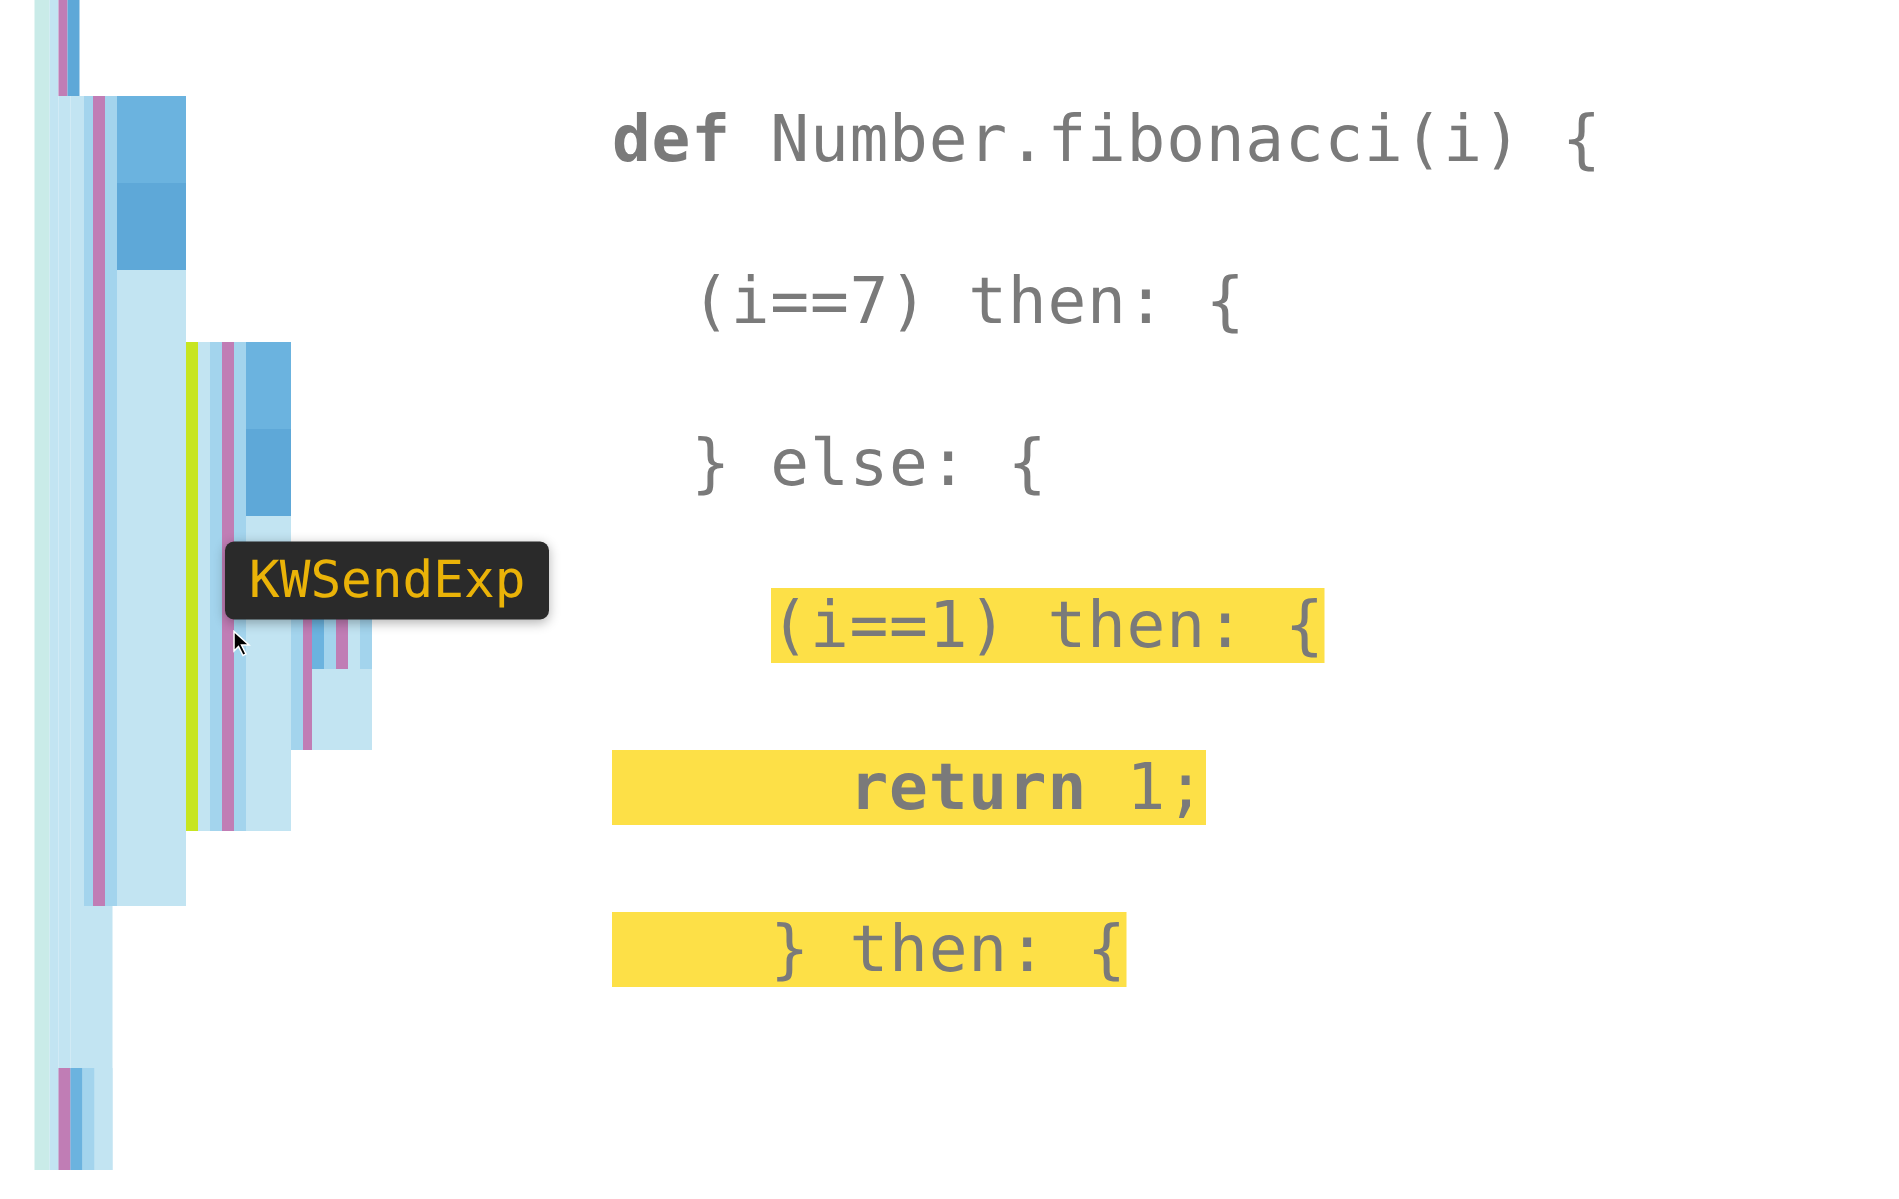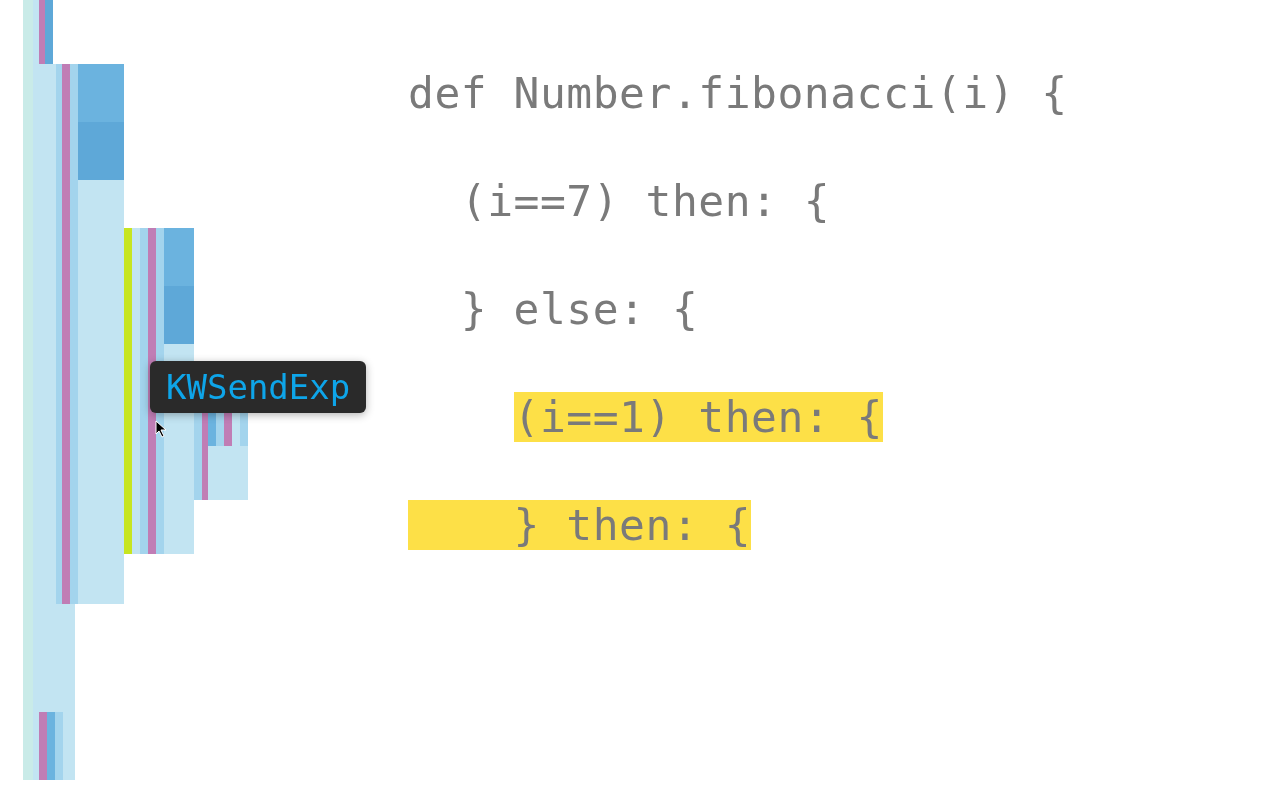--- a/index.html
+++ b/index.html
@@ -20,21 +20,21 @@
   }
   .stripe {
     position: absolute;
     top: 0;
   }
   .tooltip {
     position: absolute;
     left: 150px;
     top: 361px;
     background: #2a2a2a;
-    color: #0ea5e9;
+    color: #eab308;
     padding: 6px 16px;
     border-radius: 6px;
     font-size: 34px;
     font-family: 'Menlo', 'Consolas', monospace;
     z-index: 100;
     box-shadow: 0 2px 8px rgba(0,0,0,0.3);
   }
   .cursor {
     position: absolute;
     left: 155px;
@@ -45,21 +45,21 @@
     position: absolute;
     left: 408px;
     top: 12px;
     font-size: 43px;
     line-height: 54px;
     color: #7a7a7a;
     white-space: pre;
     font-family: 'Menlo', 'Consolas', monospace;
     letter-spacing: 0.5px;
   }
-  .kw { color: #7a7a7a; font-weight: normal; }
+  .kw { color: #7a7a7a; font-weight: bold; }
   .hl {
     background: #fde047;
   }
   .line { display: block; }
 </style>
 </head>
 <body>
 
 <div class="left-panel" id="stripes-container">
     <div class="stripe" style="left: 23px; top: 0px; width: 10px; height: 780px; background: rgb(201, 235, 232);"></div>
@@ -106,20 +106,21 @@
   <svg width="14" height="18" viewBox="0 0 14 18">
     <path d="M1 1 L1 14 L4 11 L7 17 L9 16 L6 10 L11 10 Z" fill="#000" stroke="#fff" stroke-width="1"></path>
   </svg>
 </div>
 
 <div class="code-area">
 <span class="line"><span class="kw">def</span><span> Number.fibonacci(i) {</span></span>
 <span class="line"><span>  (i==7) then: {</span></span>
 <span class="line"><span>  } else: {</span></span>
 <span class="line">    <span class="hl">(i==1) then: {</span></span>
+<span class="line"><span class="hl">      <span class="kw">return</span><span> 1;</span></span></span>
 <span class="line"><span class="hl">    <span>}</span><span> then: {</span></span></span>
 
 
 
 
 
 
 
 </div>
 

